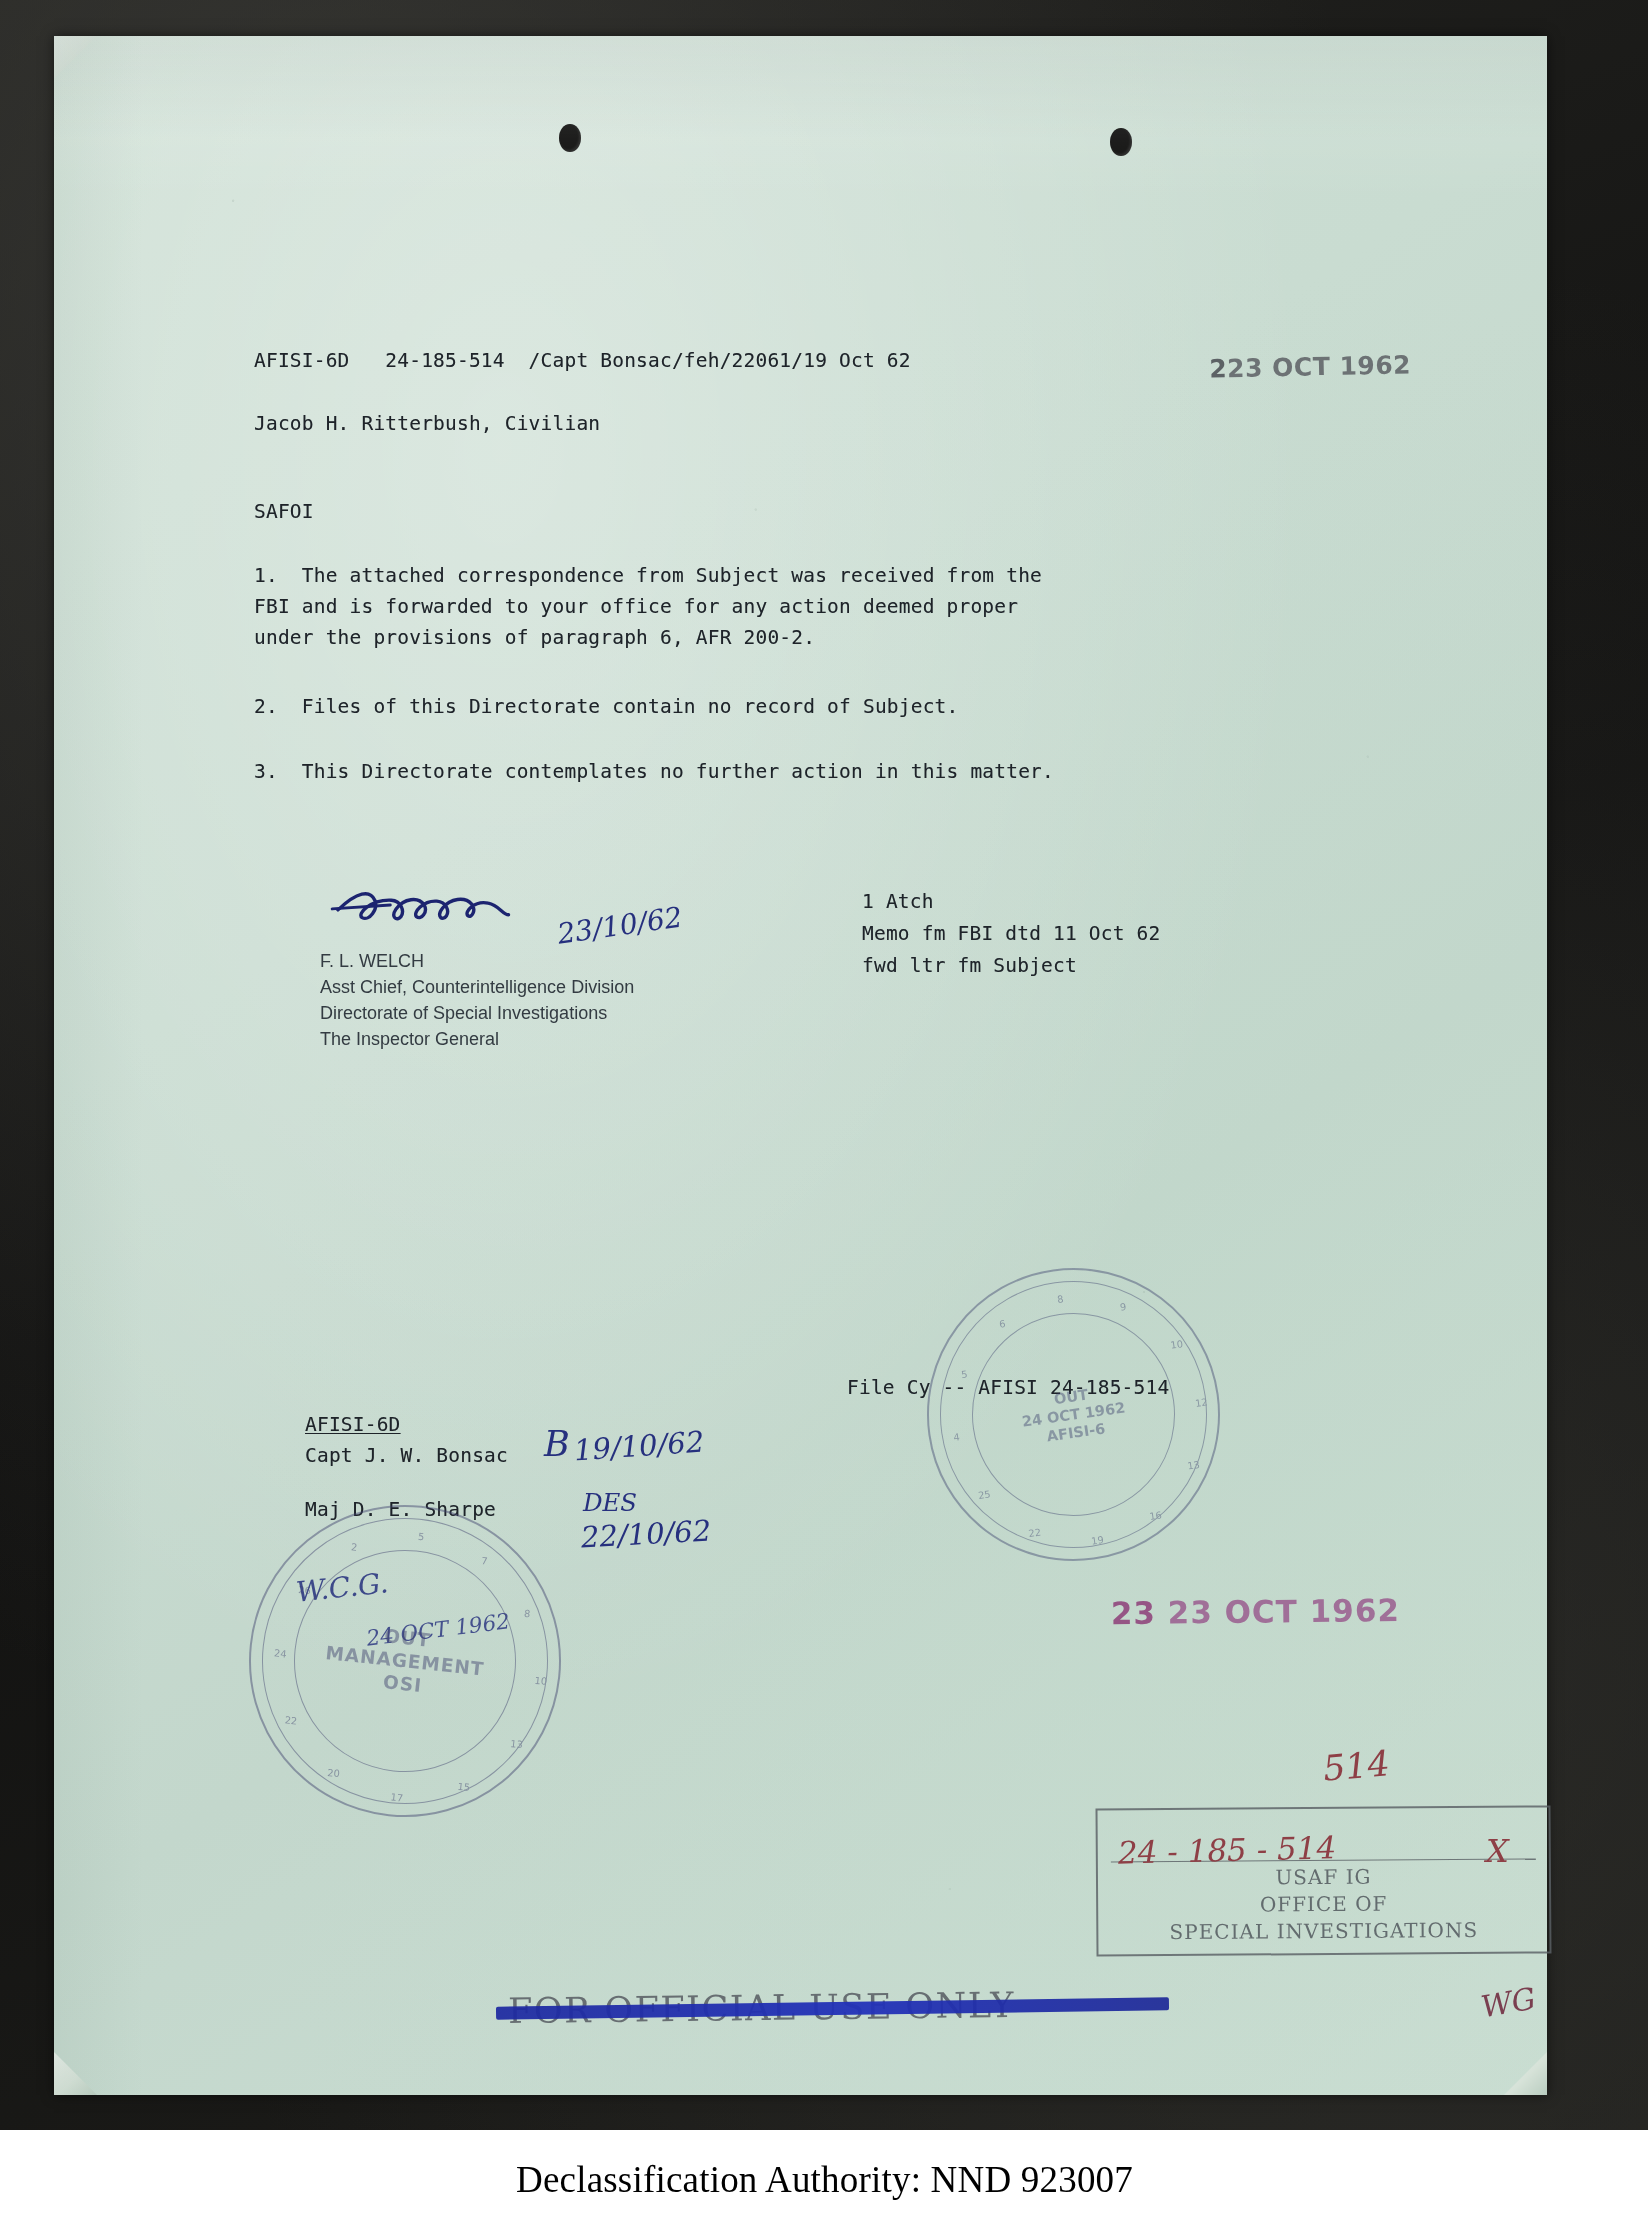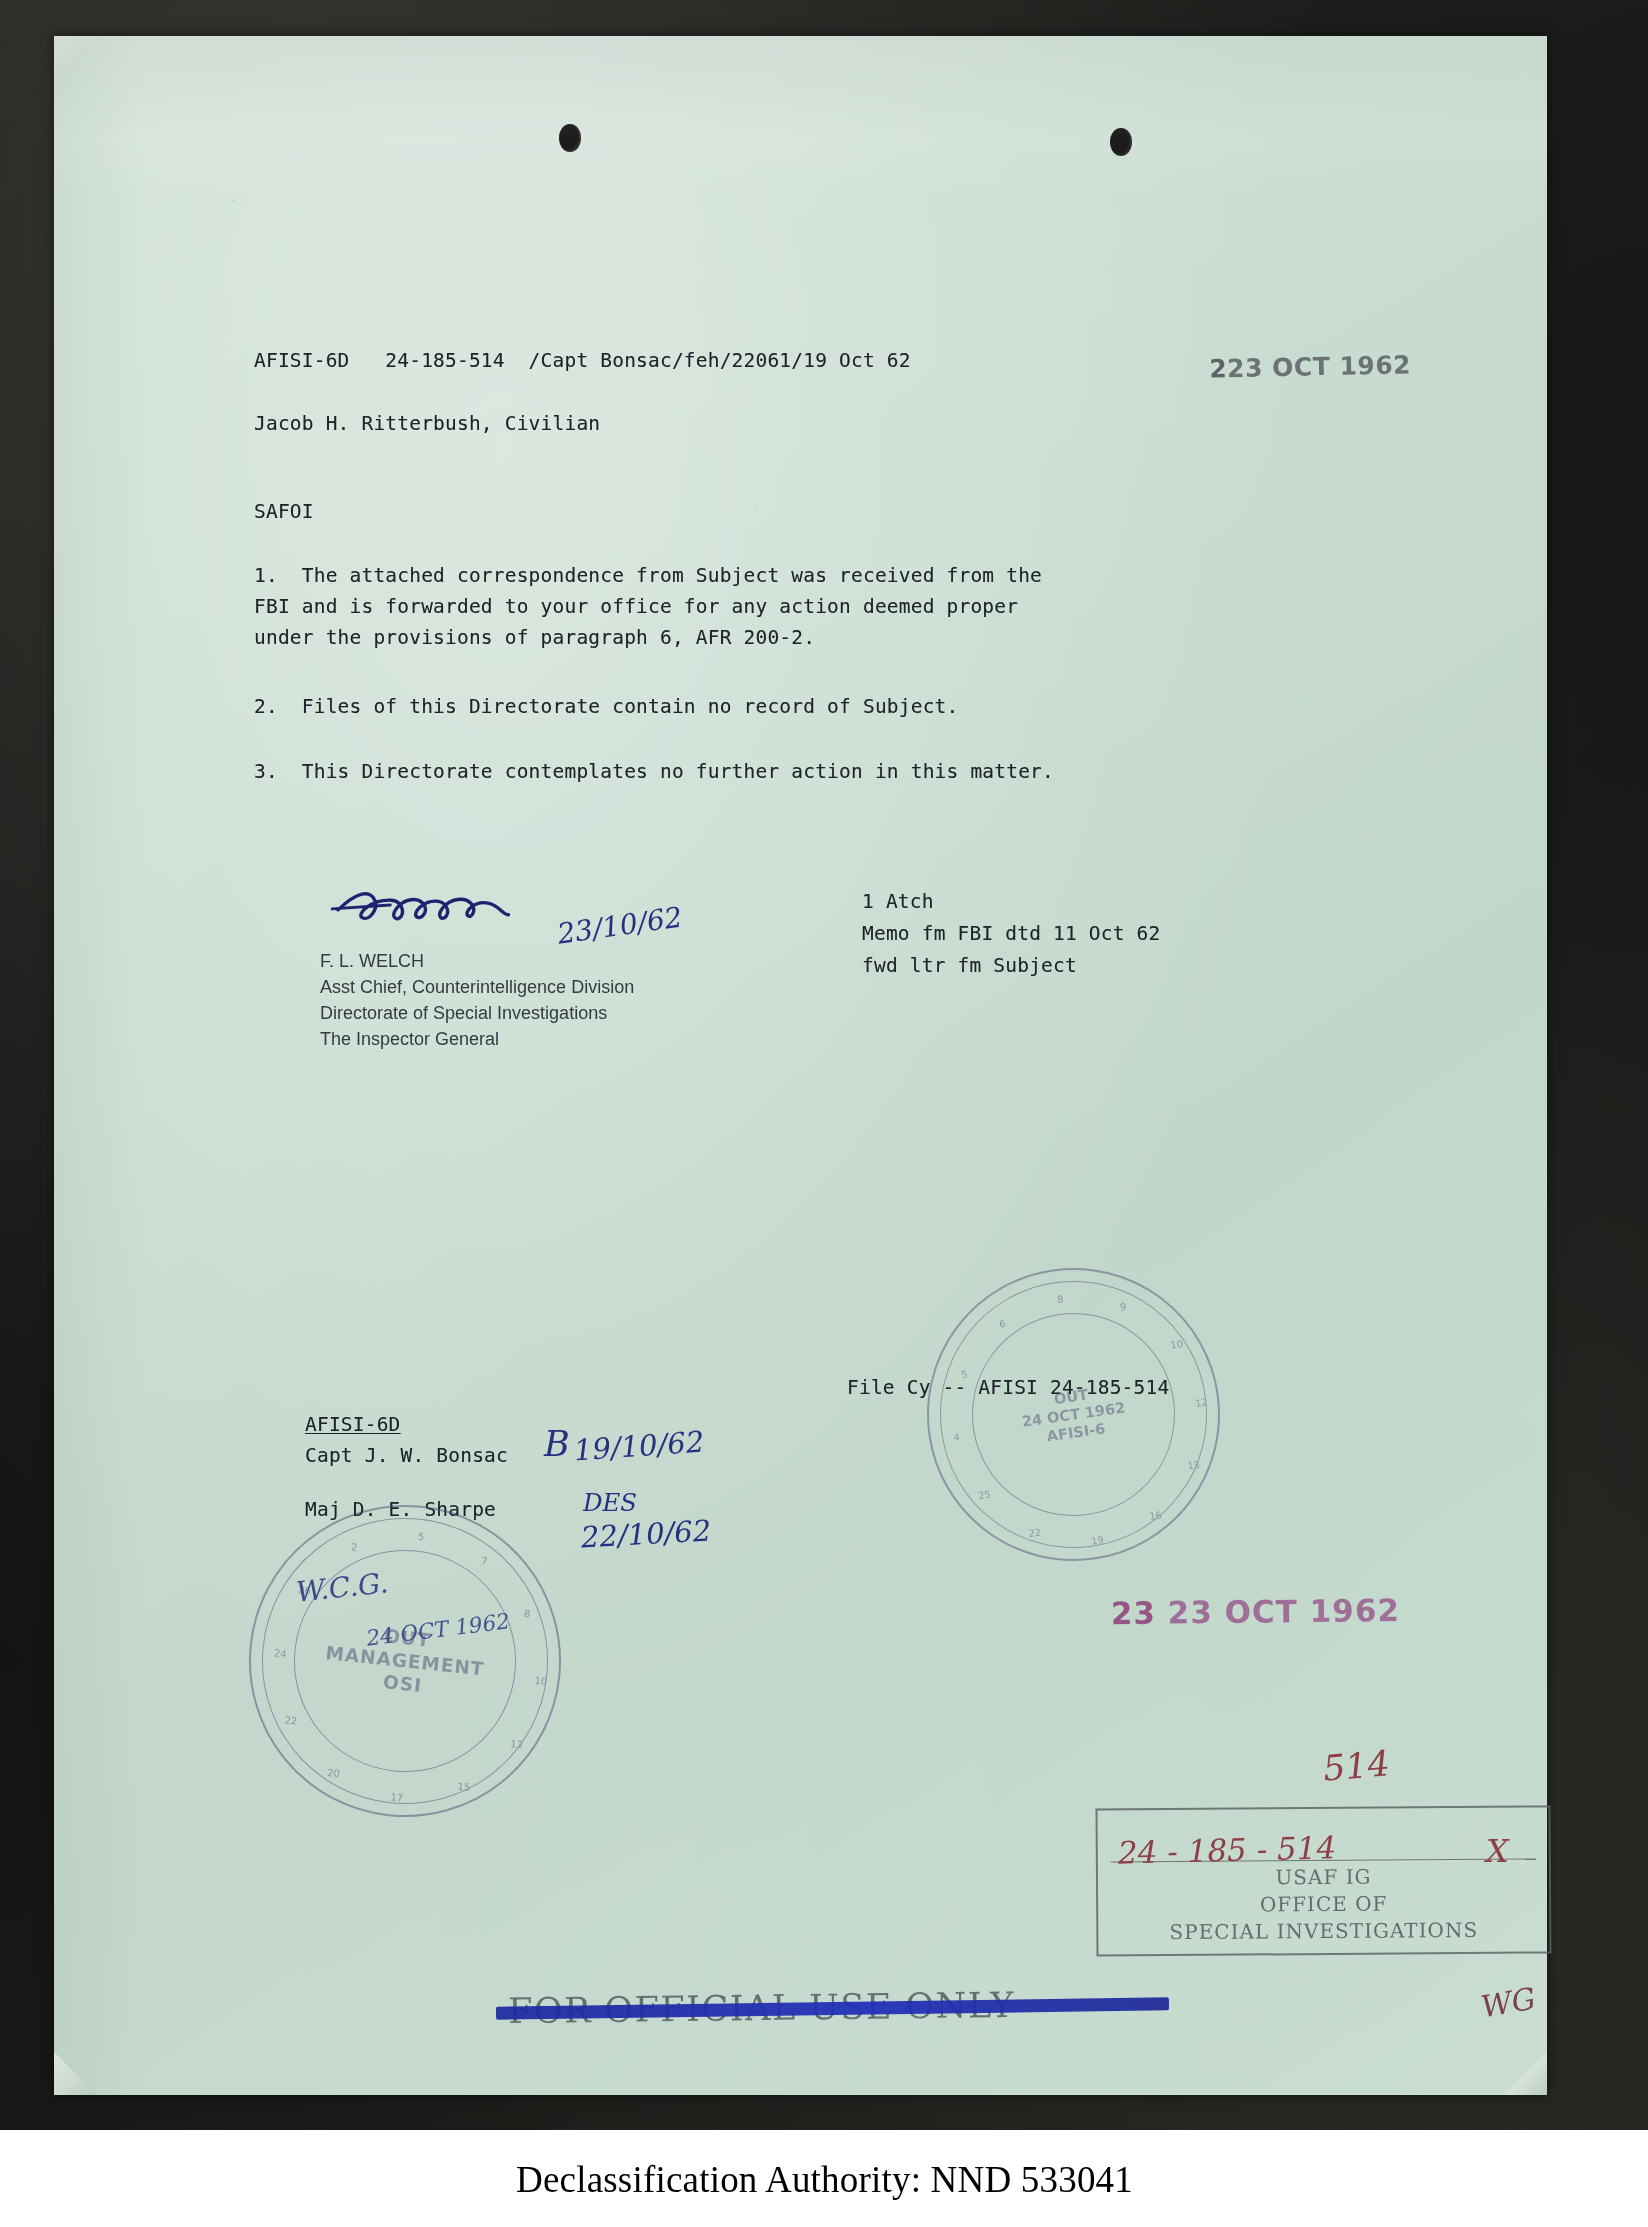--- a/index.html
+++ b/index.html
@@ -425,14 +425,14 @@
     <div class="hand" style="left:1064px; top:1796px; font-size:31px; color:#8e3f46; transform:rotate(-1.5deg);">24 - 185 - 514</div>
     <div class="hand" style="left:1432px; top:1796px; font-size:32px; color:#8e3f46;">X</div>
 
     <div id="fouo-stamp">FOR OFFICIAL USE ONLY</div>
     <div id="fouo-strike"></div>
     <div class="hand" style="left:1427px; top:1949px; font-size:30px; color:#7a3f50; transform:rotate(-10deg);">WG</div>
 
   </div>
 </div>
 
-<div id="declass-caption">Declassification Authority: NND 533041</div>
+<div id="declass-caption">Declassification Authority: NND 923007</div>
 
 
 </body></html>

